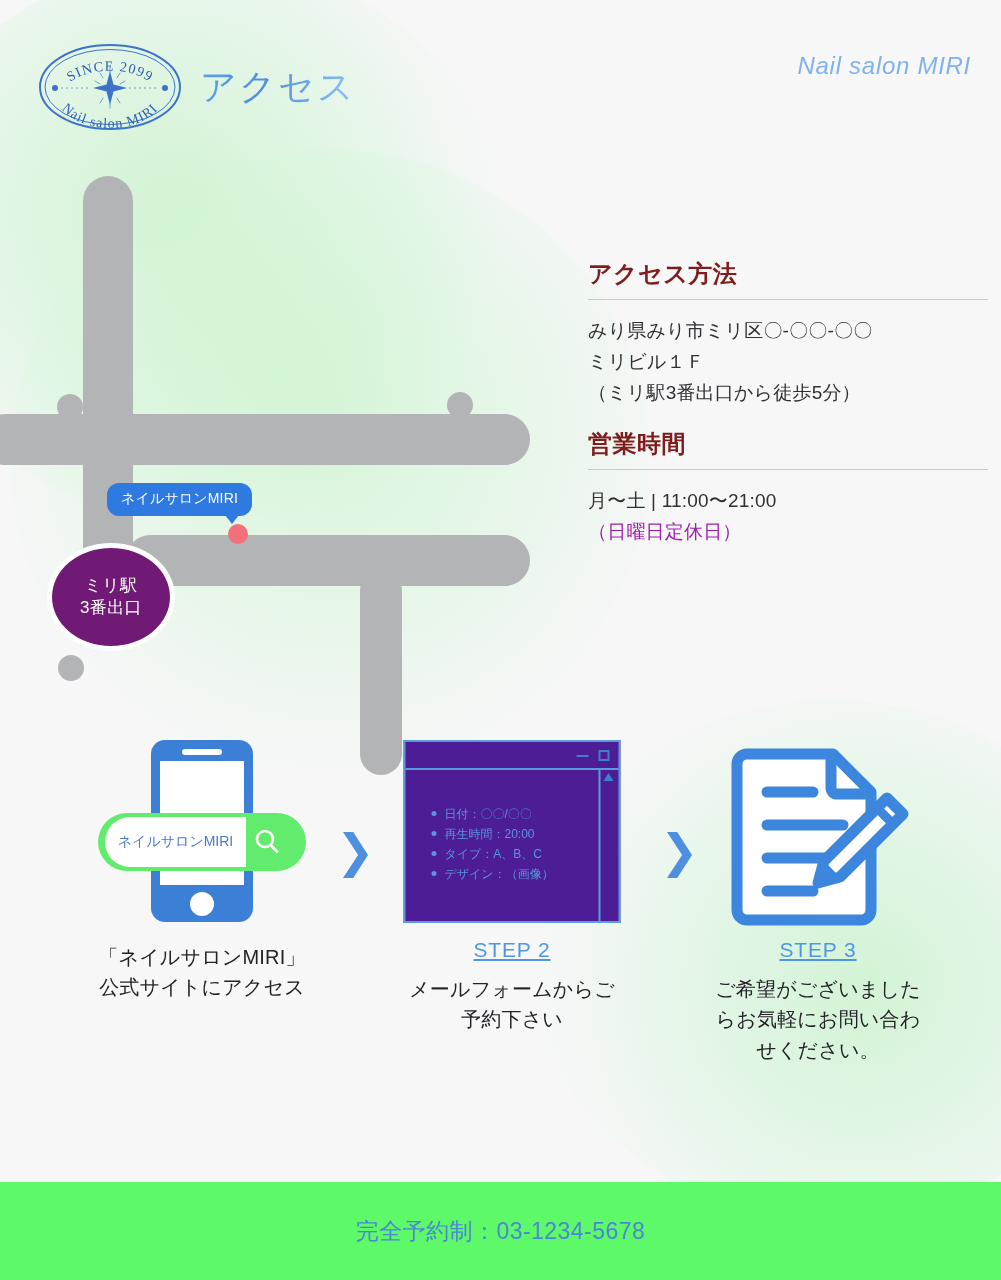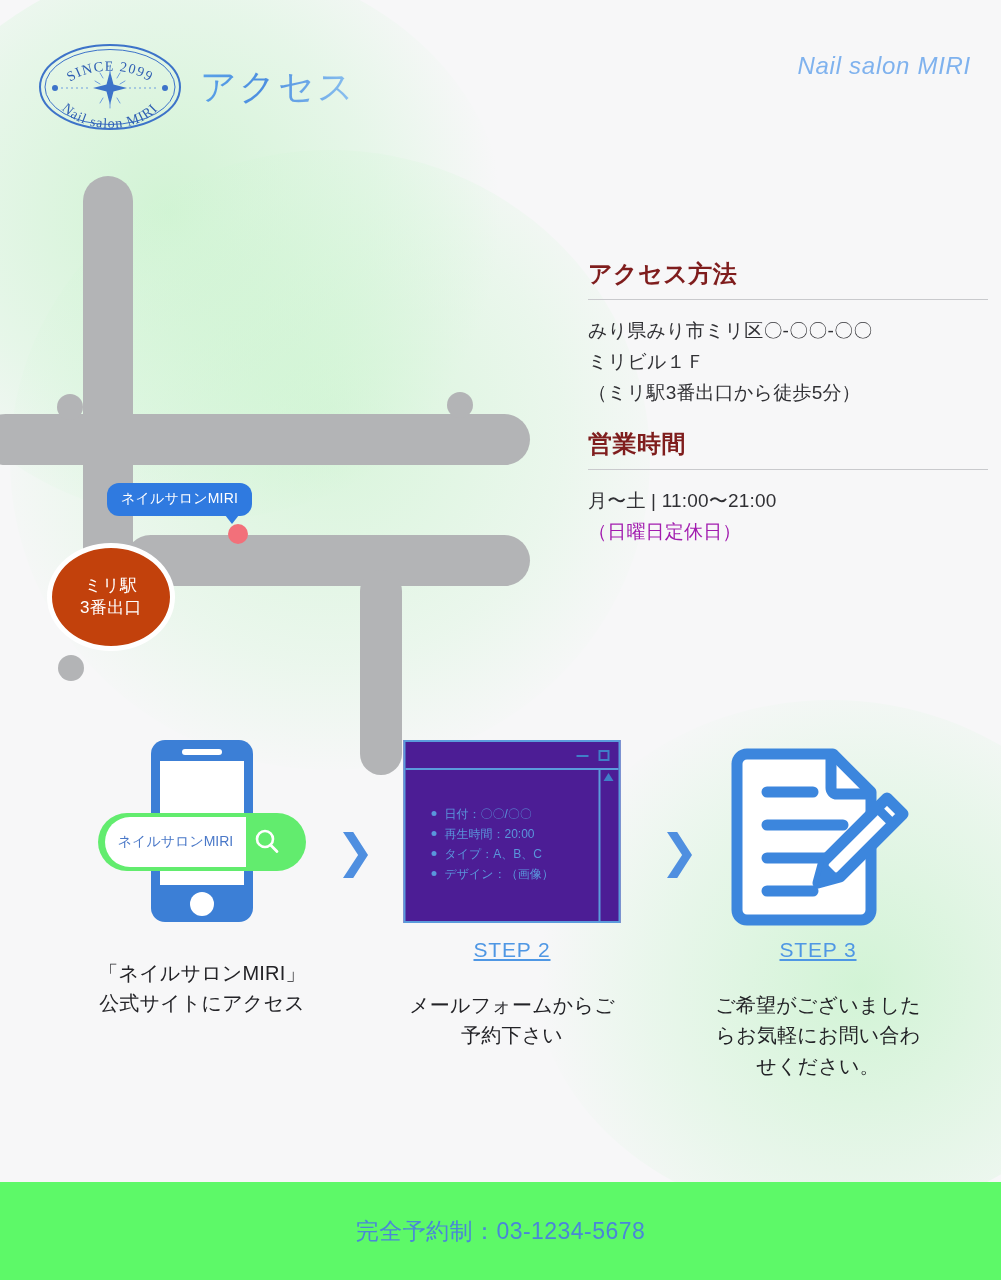--- a/index.html
+++ b/index.html
@@ -57,21 +57,21 @@
     content:"";position:absolute;left:118px;bottom:-8px;
     border-left:7px solid transparent;border-right:7px solid transparent;
     border-top:9px solid #2f7ae0;
   }
   .pin-dot{
     position:absolute;left:228px;top:374px;width:20px;height:20px;
     border-radius:50%;background:#f2707a;
   }
   .station{
     position:absolute;left:47px;top:393px;width:128px;height:108px;
-    border-radius:50%;background:#c2410c;border:5px solid #fff;
+    border-radius:50%;background:#701a75;border:5px solid #fff;
     box-sizing:border-box;display:flex;flex-direction:column;
     align-items:center;justify-content:center;
     color:#fff;font-size:17px;line-height:1.32;letter-spacing:.02em;
   }
 
   
   .info{position:absolute;left:588px;top:258px;width:400px;}
   .info-h{
     font-size:24px;font-weight:700;color:#7f1d1d;letter-spacing:.02em;
     margin:0 0 9px;
@@ -86,21 +86,21 @@
   .step{position:absolute;width:300px;text-align:center;}
   .step-1{left:52px;}
   .step-2{left:362px;}
   .step-3{left:668px;}
   .step-art{height:200px;position:relative;}
   .step-label{
     font-size:21px;color:#4f97e4;text-decoration:underline;
     letter-spacing:.04em;margin-top:8px;
   }
   .step-cap{
-    margin-top:28px;font-size:20px;color:#232327;line-height:1.52;
+    margin-top:12px;font-size:20px;color:#232327;line-height:1.52;
     letter-spacing:.01em;white-space:pre-line;
   }
   .chev{position:absolute;color:#4f8fe0;font-size:46px;font-weight:300;line-height:1;}
   .chev-1{left:336px;top:828px;}
   .chev-2{left:660px;top:828px;}
 
   
   .phone{position:absolute;left:50%;transform:translateX(-50%);top:10px;
          width:102px;height:182px;background:#3c7fd6;border-radius:14px;}
   .phone-screen{position:absolute;left:9px;top:21px;width:84px;height:124px;background:#fff;}

